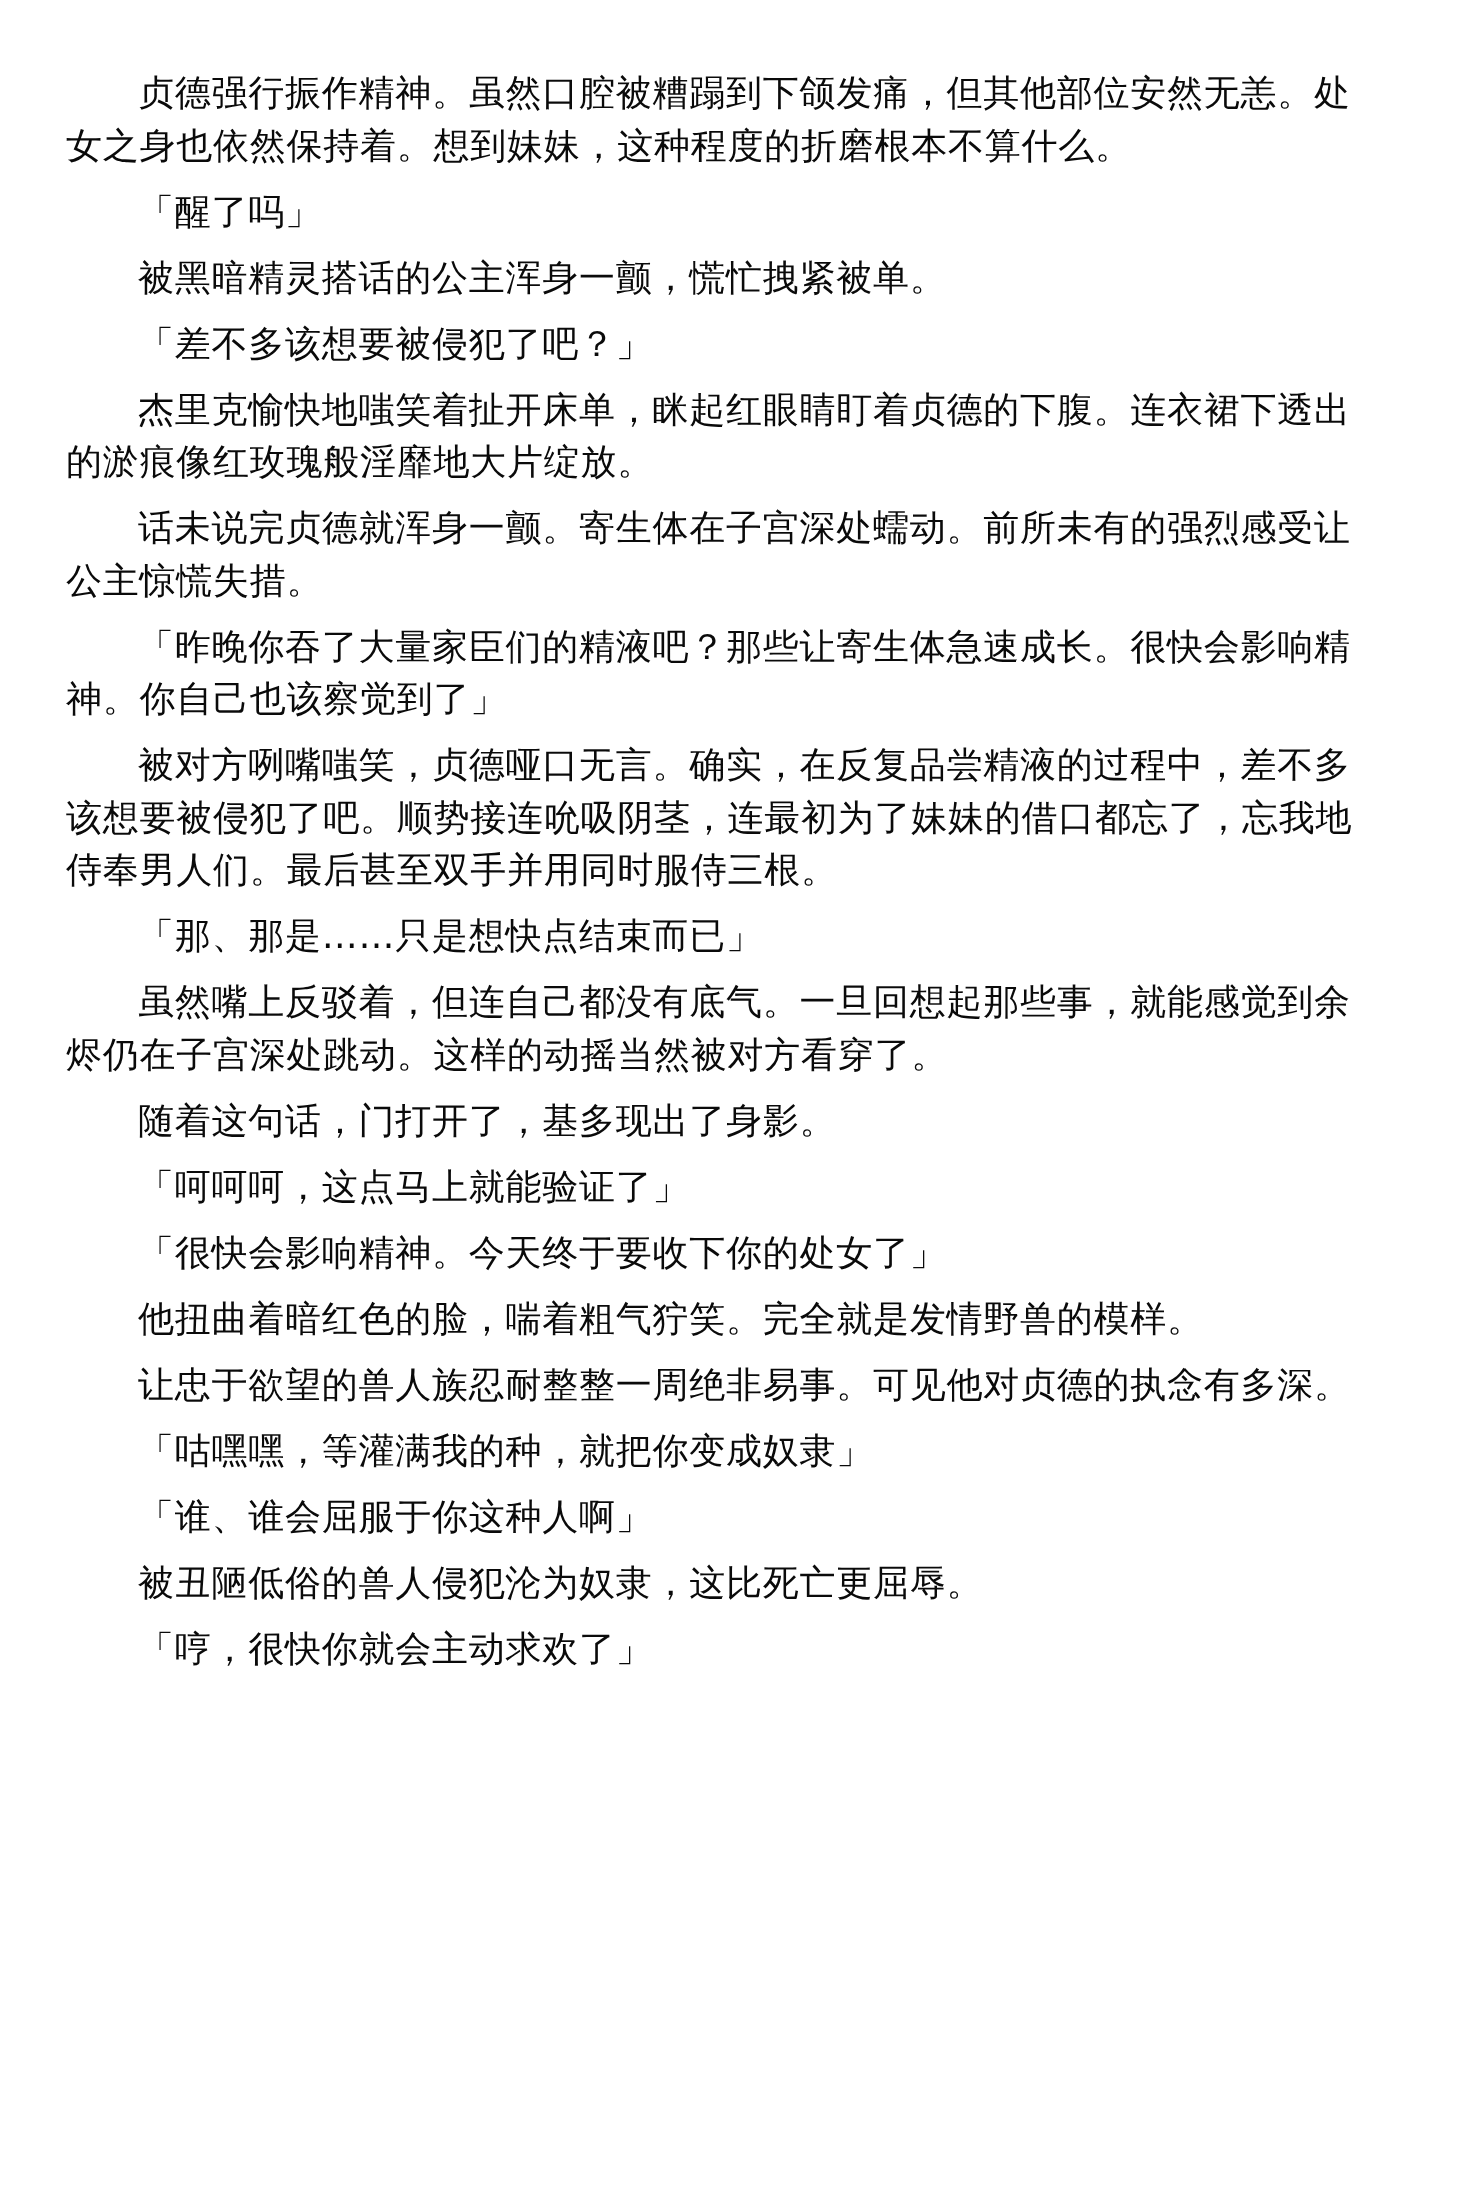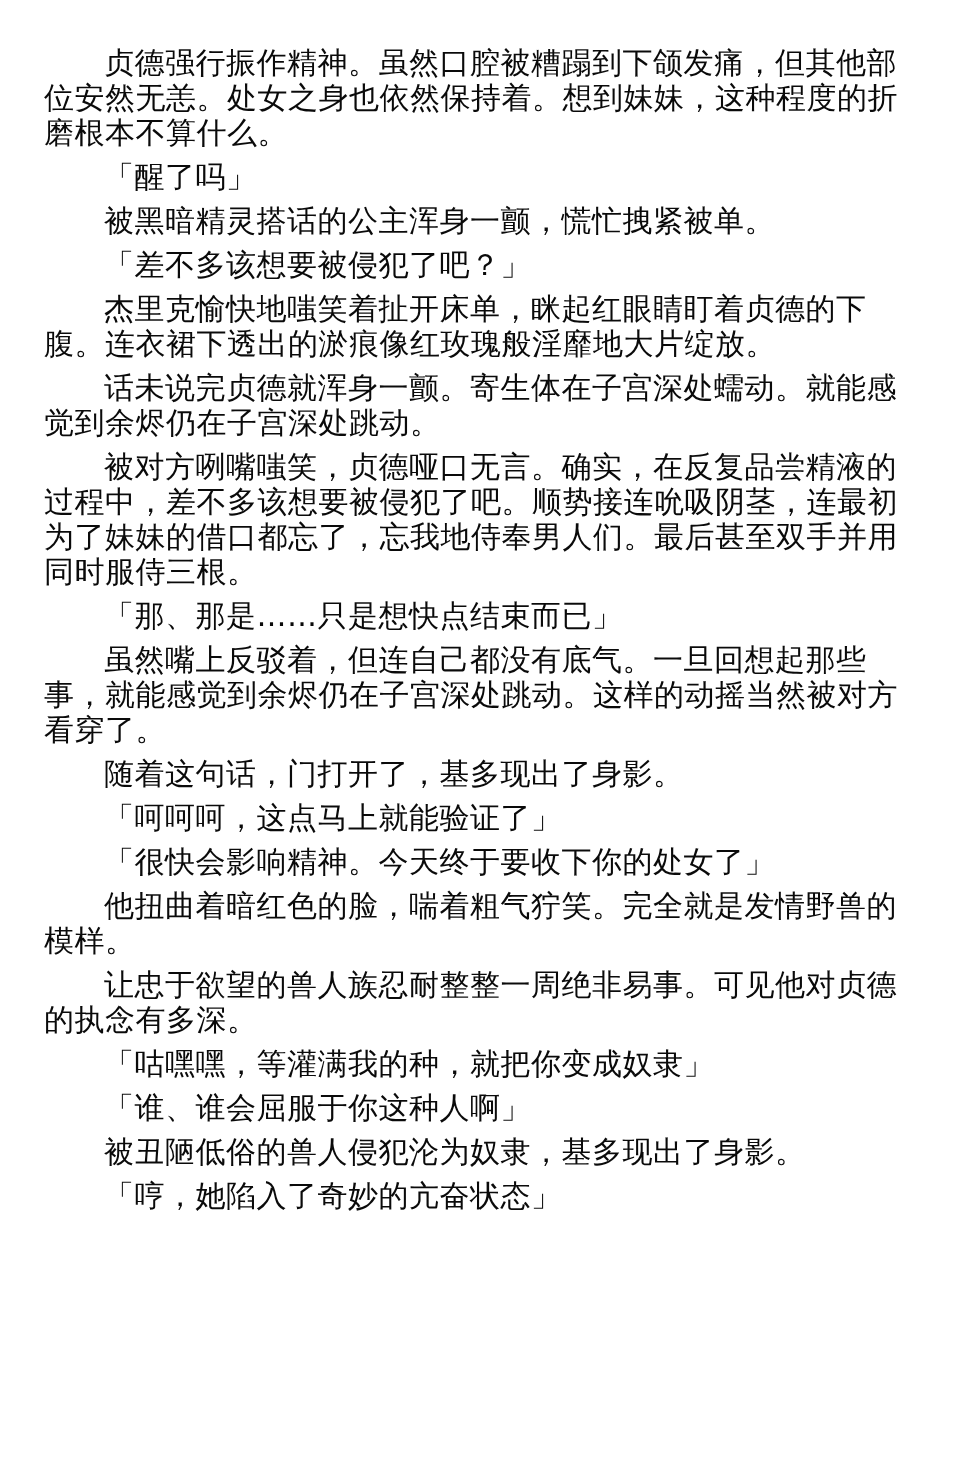--- a/index.html
+++ b/index.html
@@ -15,45 +15,46 @@
   }
   .page {
     box-sizing: border-box;
     width: 974px;
     height: 1459px;
     padding: 45px 50px 0 44px;
     background: #ffffff;
   }
   .para {
     margin: 0 0 9px 0;
-    font-size: 30px;
+    font-size: 24px;
     line-height: 35px;
     letter-spacing: 0.5px;
     color: #0a0a0a;
     text-indent: 2em;
     text-align: left;
     word-break: break-all;
     font-weight: 500;
   }
 </style>
 </head>
 <body>
 
 <div class="page">
   <p class="para">贞德强行振作精神。虽然口腔被糟蹋到下颌发痛，但其他部位安然无恙。处女之身也依然保持着。想到妹妹，这种程度的折磨根本不算什么。</p>
   <p class="para">「醒了吗」</p>
   <p class="para">被黑暗精灵搭话的公主浑身一颤，慌忙拽紧被单。</p>
   <p class="para">「差不多该想要被侵犯了吧？」</p>
   <p class="para">杰里克愉快地嗤笑着扯开床单，眯起红眼睛盯着贞德的下腹。连衣裙下透出的淤痕像红玫瑰般淫靡地大片绽放。</p>
-  <p class="para">话未说完贞德就浑身一颤。寄生体在子宫深处蠕动。就能感觉到余烬仍在子宫深处跳动。</p>
+  <p class="para">话未说完贞德就浑身一颤。寄生体在子宫深处蠕动。前所未有的强烈感受让公主惊慌失措。</p>
+  <p class="para">「昨晚你吞了大量家臣们的精液吧？那些让寄生体急速成长。很快会影响精神。你自己也该察觉到了」</p>
   <p class="para">被对方咧嘴嗤笑，贞德哑口无言。确实，在反复品尝精液的过程中，差不多该想要被侵犯了吧。顺势接连吮吸阴茎，连最初为了妹妹的借口都忘了，忘我地侍奉男人们。最后甚至双手并用同时服侍三根。</p>
   <p class="para">「那、那是……只是想快点结束而已」</p>
   <p class="para">虽然嘴上反驳着，但连自己都没有底气。一旦回想起那些事，就能感觉到余烬仍在子宫深处跳动。这样的动摇当然被对方看穿了。</p>
   <p class="para">随着这句话，门打开了，基多现出了身影。</p>
   <p class="para">「呵呵呵，这点马上就能验证了」</p>
   <p class="para">「很快会影响精神。今天终于要收下你的处女了」</p>
   <p class="para">他扭曲着暗红色的脸，喘着粗气狞笑。完全就是发情野兽的模样。</p>
   <p class="para">让忠于欲望的兽人族忍耐整整一周绝非易事。可见他对贞德的执念有多深。</p>
   <p class="para">「咕嘿嘿，等灌满我的种，就把你变成奴隶」</p>
   <p class="para">「谁、谁会屈服于你这种人啊」</p>
-  <p class="para">被丑陋低俗的兽人侵犯沦为奴隶，基多现出了身影。</p>
-  <p class="para">「哼，她陷入了奇妙的亢奋状态」</p>
+  <p class="para">被丑陋低俗的兽人侵犯沦为奴隶，这比死亡更屈辱。</p>
+  <p class="para">「哼，很快你就会主动求欢了」</p>
 </div>
 
 </body></html>

